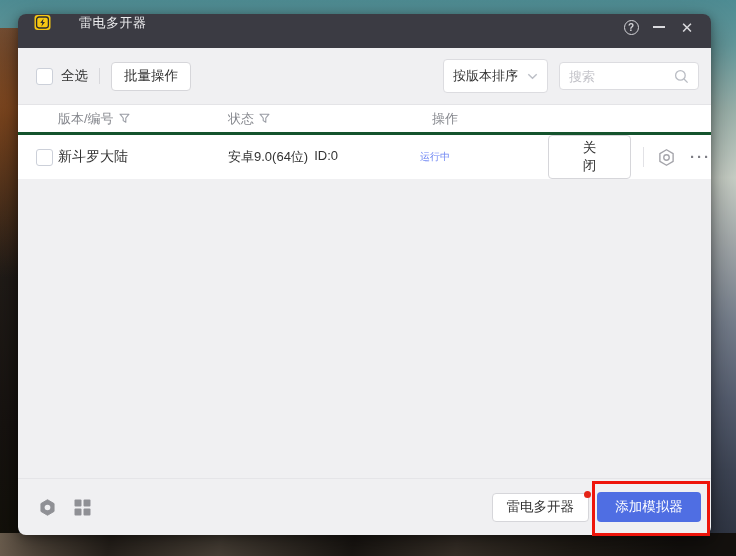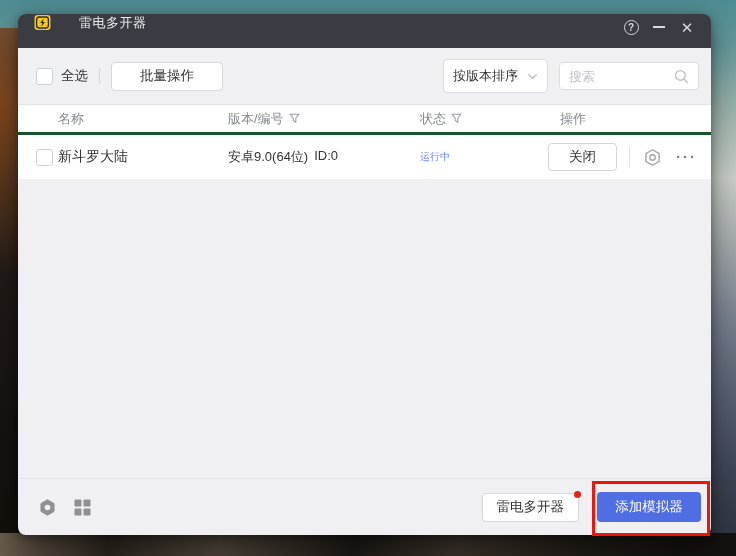--- a/index.html
+++ b/index.html
@@ -71,21 +71,21 @@
     width: 17px; height: 17px; background: #fff;
     border: 1px solid #ccd0d9; border-radius: 3px; display: inline-block;
     flex: 0 0 auto;
   }
   .toolbar-label { font-size: 13.5px; color: #333; margin-left: 8px; }
   .v-divider { width: 1px; height: 16px; background: #d8d8dc; margin: 0 11px; }
   .btn {
     background: #fff; border: 1px solid #d6d6da; border-radius: 4px;
     font-size: 13.5px; color: #333; height: 29px;
     display: inline-flex; align-items: center; justify-content: center;
-    padding: 0 28px; cursor: pointer;
+    padding: 0 12px; cursor: pointer;
     font-family: "Liberation Sans", "DejaVu Sans", sans-serif;
   }
   .toolbar-right { margin-left: auto; display: flex; align-items: center; }
   .dropdown {
     width: 105px; height: 34px; background: #fff;
     border: 1px solid #dcdce0; border-radius: 4px;
     display: flex; align-items: center; padding: 0 9px;
     font-size: 13px; color: #333; cursor: pointer;
   }
   .dropdown .chev { margin-left: auto; display: inline-flex; }
@@ -116,21 +116,21 @@
   .th { display: flex; align-items: center; gap: 5px; }
   .th.ops { padding-left: 12px; text-align: right; }
   .trow {
     height: 47px; flex: 0 0 47px; background: #fff;
     border-top: 3px solid #14532d;
   }
   .cell-name { font-size: 14px; color: #333; }
   .cell-version { font-size: 13px; color: #333; display: flex; gap: 6px; }
   .cell-status { font-size: 10px; color: #6e86f3; }
   .cell-ops { display: flex; align-items: center; }
-  .close-btn { padding: 0 20px; height: 28px; font-size: 13.5px; }
+  .close-btn { padding: 0 29px; height: 44px; font-size: 13.5px; }
   .ops-divider { width: 1px; height: 20px; background: #e2e2e6; margin: 0 12px; }
   .icon-btn { display: inline-flex; align-items: center; cursor: pointer; }
   .more-dots {
     color: #7d7d84; font-size: 15px; letter-spacing: 2px; font-weight: bold;
     margin-left: 13px; cursor: pointer; line-height: 10px;
   }
 
   .body-filler { flex: 1 1 auto; background: #f0f0f2; }
 
   .footer {
@@ -140,21 +140,21 @@
     display: flex; align-items: center;
     padding: 0 10px 0 20px;
   }
   .footer .icon-btn + .icon-btn { margin-left: 17px; }
   .add-group-btn { margin-left: auto; position: relative; padding: 0 14px; }
   .red-dot {
     position: absolute; top: -3px; right: -3px;
     width: 7px; height: 7px; border-radius: 50%; background: #e52417;
   }
   .add-emulator-btn {
-    margin-left: 18px; min-width: 104px; height: 30px;
+    margin-left: 8px; min-width: 104px; height: 30px;
     background: #4f6ee3; border: none; border-radius: 4px;
     color: #fff; font-size: 13.5px;
     display: inline-flex; align-items: center; justify-content: center;
     cursor: pointer;
     font-family: "Liberation Sans", "DejaVu Sans", sans-serif;
   }
 
   .annotation-rect {
     position: absolute; left: 592px; top: 481px; width: 118px; height: 55px;
     border: 3px solid #ee150b;
@@ -214,23 +214,20 @@
             <line x1="10" y1="10" x2="13.6" y2="13.6" stroke="#b9bcc3" stroke-width="1.3"></line>
           </svg>
         </span>
       </div>
     </div>
   </div>
 
   <div class="thead grid-cols">
     <span></span>
     <span class="th">
-      <span>名称</span>
-    </span>
-    <span class="th">
       <span>版本/编号</span>
       <span class="icon-btn">
         <svg width="11" height="11" viewBox="0 0 11 11">
           <path d="M1 1.2 H10 L6.8 5 V9.3 L4.2 7.6 V5 Z" fill="none" stroke="#9a9da5" stroke-width="1.1" stroke-linejoin="round"></path>
         </svg>
       </span>
     </span>
     <span class="th">
       <span>状态</span>
       <span class="icon-btn">

